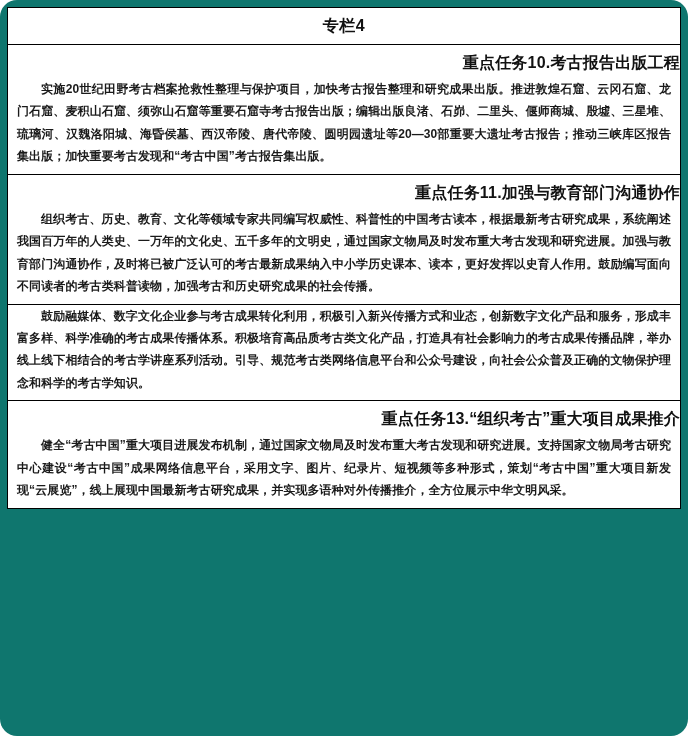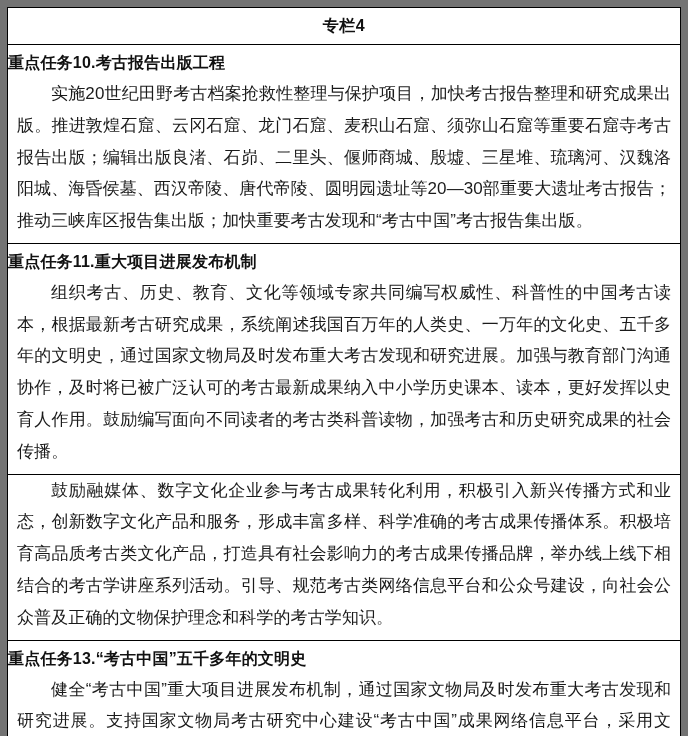--- a/index.html
+++ b/index.html
@@ -12,22 +12,23 @@
     height: 736px;
     font-family: "Liberation Sans", "DejaVu Sans", sans-serif;
     color: #1a1a1a;
     overflow: hidden;
   }
 
   .page {
     position: relative;
     width: 688px;
     height: 736px;
-    background: #737373;
+    background: #0f766e;
     box-sizing: border-box;
+    border-radius: 17px;
   }
 
   .panel {
     position: absolute;
     left: 7px;
     top: 7px;
     width: 674px;
     border: 1.5px solid #000000;
     box-sizing: border-box;
     background: #ffffff;
@@ -50,64 +51,65 @@
 
   .task-block {
     border-bottom: 1.5px solid #000000;
     padding: 0;
   }
   .task-block.last {
     border-bottom: none;
   }
 
   .task-heading {
-    text-align: left;
+    text-align: right;
     font-weight: bold;
     font-size: 16px;
     color: #111111;
     padding: 6px 0 3px 0;
     line-height: 1.5;
     letter-spacing: 0.2px;
   }
 
   .task-body {
-    font-size: 17px;
+    font-size: 12px;
     line-height: 1.87;
     color: #1a1a1a;
     text-align: justify;
     text-justify: inter-ideograph;
     padding: 0 9px 6px 9px;
     text-indent: 2em;
     word-break: break-all;
     letter-spacing: 0.1px;
+    font-weight: bold;
   }
 </style>
 </head>
 <body>
 
 <div class="page">
   <div class="panel">
 
     <div class="panel-title-row">
       <span class="panel-title">专栏4</span>
     </div>
 
     <div class="task-block">
       <div class="task-heading">重点任务10.考古报告出版工程</div>
       <div class="task-body">实施20世纪田野考古档案抢救性整理与保护项目，加快考古报告整理和研究成果出版。推进敦煌石窟、云冈石窟、龙门石窟、麦积山石窟、须弥山石窟等重要石窟寺考古报告出版；编辑出版良渚、石峁、二里头、偃师商城、殷墟、三星堆、琉璃河、汉魏洛阳城、海昏侯墓、西汉帝陵、唐代帝陵、圆明园遗址等20—30部重要大遗址考古报告；推动三峡库区报告集出版；加快重要考古发现和“考古中国”考古报告集出版。</div>
     </div>
 
     <div class="task-block">
-      <div class="task-heading">重点任务11.重大项目进展发布机制</div>
+      <div class="task-heading">重点任务11.加强与教育部门沟通协作</div>
       <div class="task-body">组织考古、历史、教育、文化等领域专家共同编写权威性、科普性的中国考古读本，根据最新考古研究成果，系统阐述我国百万年的人类史、一万年的文化史、五千多年的文明史，通过国家文物局及时发布重大考古发现和研究进展。加强与教育部门沟通协作，及时将已被广泛认可的考古最新成果纳入中小学历史课本、读本，更好发挥以史育人作用。鼓励编写面向不同读者的考古类科普读物，加强考古和历史研究成果的社会传播。</div>
     </div>
 
     <div class="task-block">
       <div class="task-body">鼓励融媒体、数字文化企业参与考古成果转化利用，积极引入新兴传播方式和业态，创新数字文化产品和服务，形成丰富多样、科学准确的考古成果传播体系。积极培育高品质考古类文化产品，打造具有社会影响力的考古成果传播品牌，举办线上线下相结合的考古学讲座系列活动。引导、规范考古类网络信息平台和公众号建设，向社会公众普及正确的文物保护理念和科学的考古学知识。</div>
     </div>
 
     <div class="task-block last">
-      <div class="task-heading">重点任务13.“考古中国”五千多年的文明史</div>
+      <div class="task-heading">重点任务13.“组织考古”重大项目成果推介</div>
       <div class="task-body">健全“考古中国”重大项目进展发布机制，通过国家文物局及时发布重大考古发现和研究进展。支持国家文物局考古研究中心建设“考古中国”成果网络信息平台，采用文字、图片、纪录片、短视频等多种形式，策划“考古中国”重大项目新发现“云展览”，线上展现中国最新考古研究成果，并实现多语种对外传播推介，全方位展示中华文明风采。</div>
     </div>
 
   </div>
 </div>
 
 </body></html>

